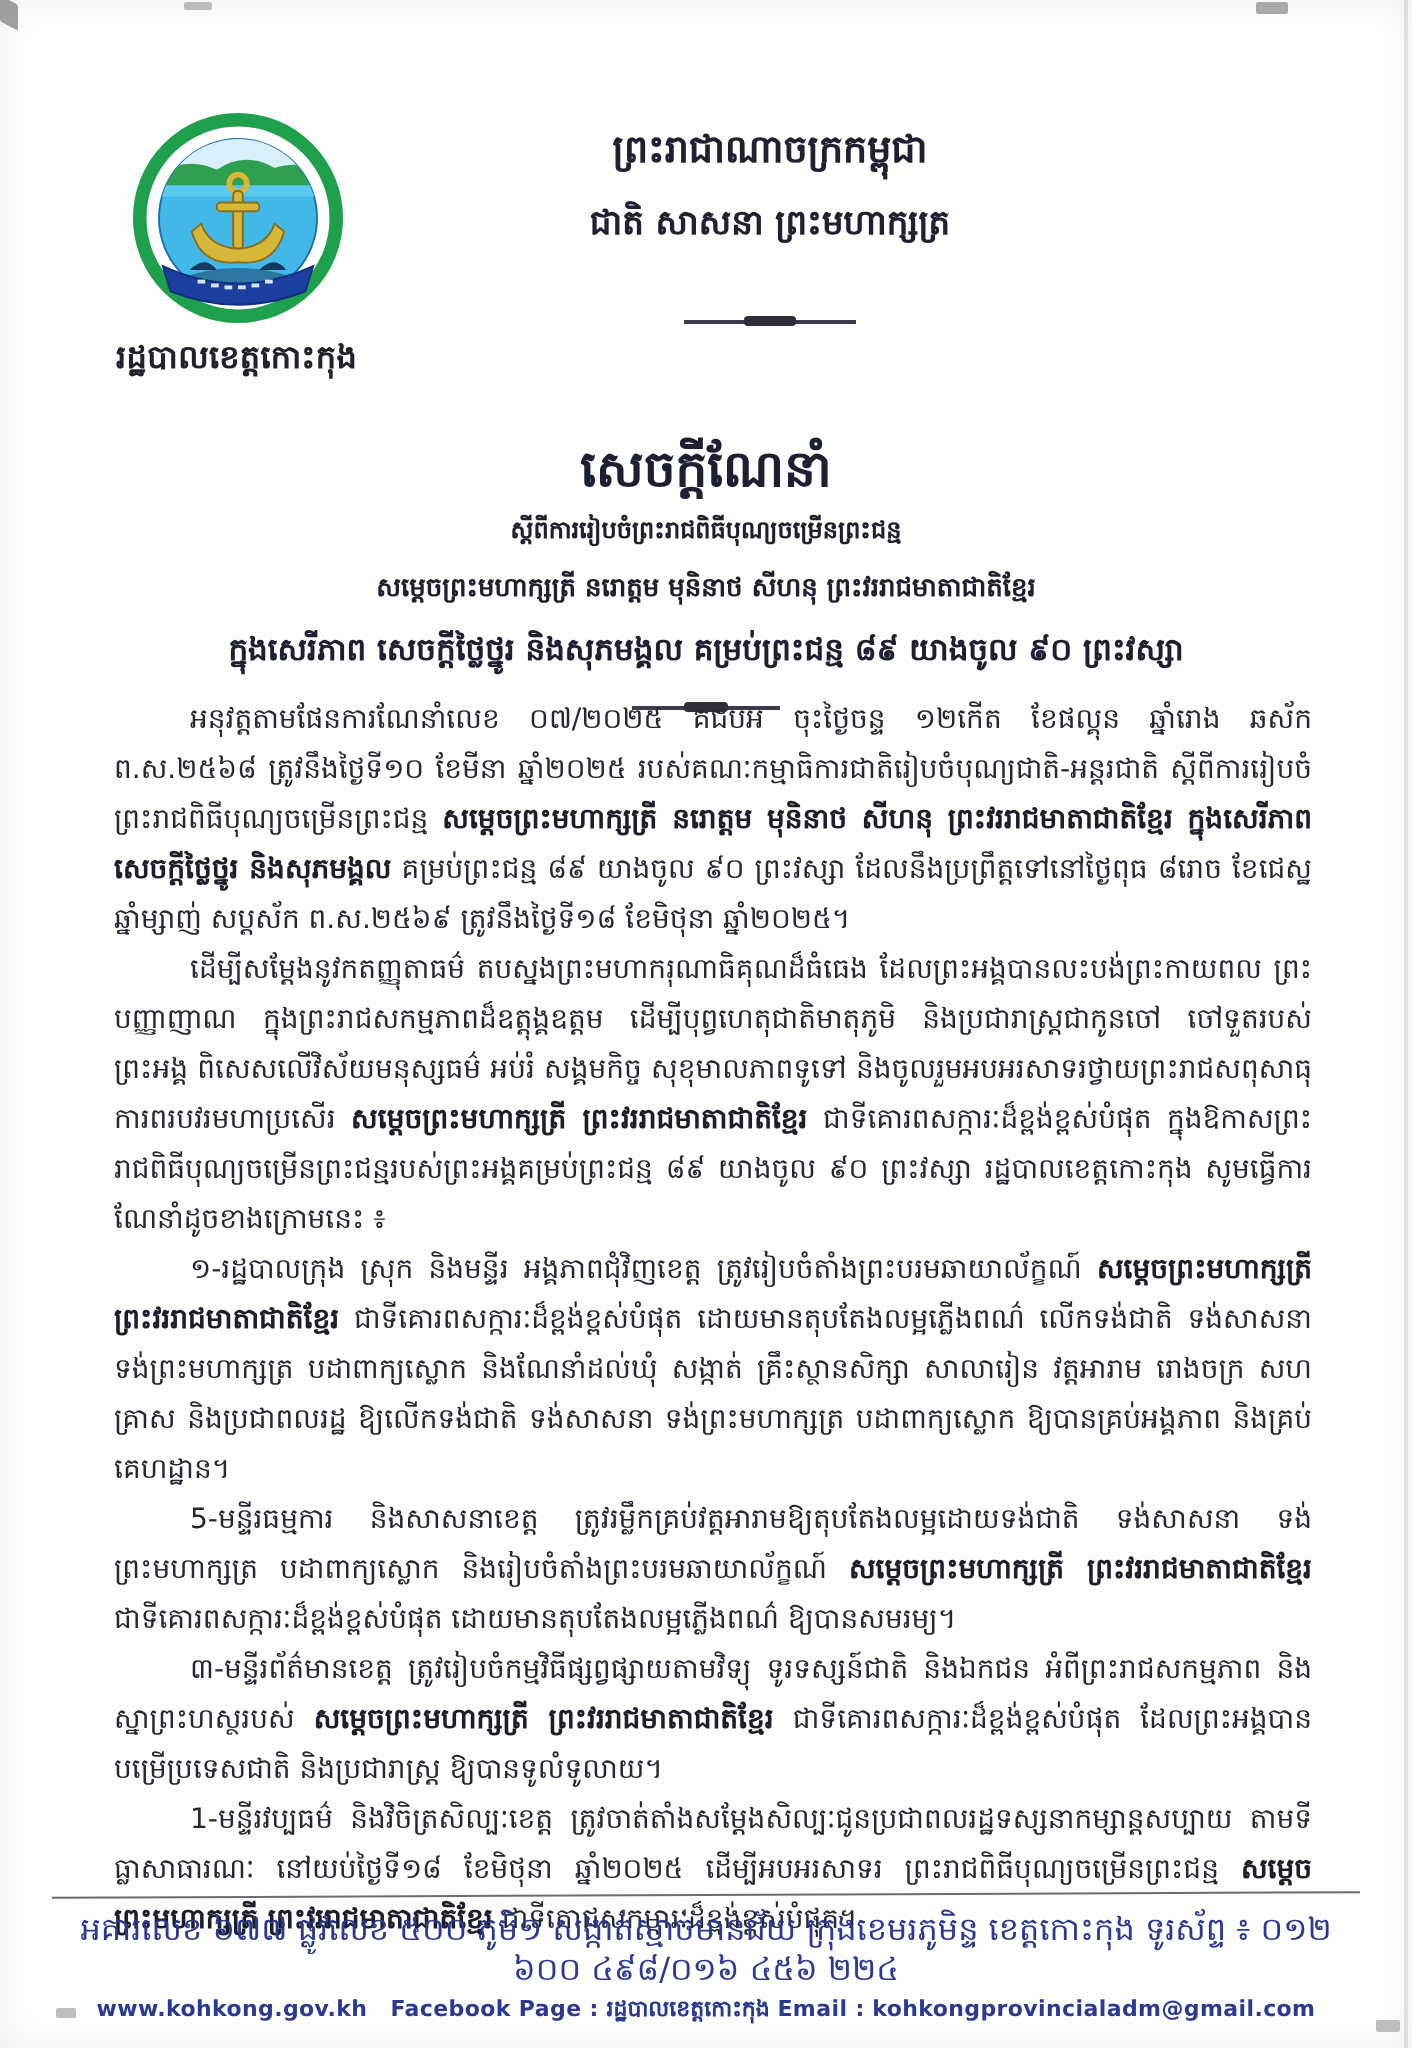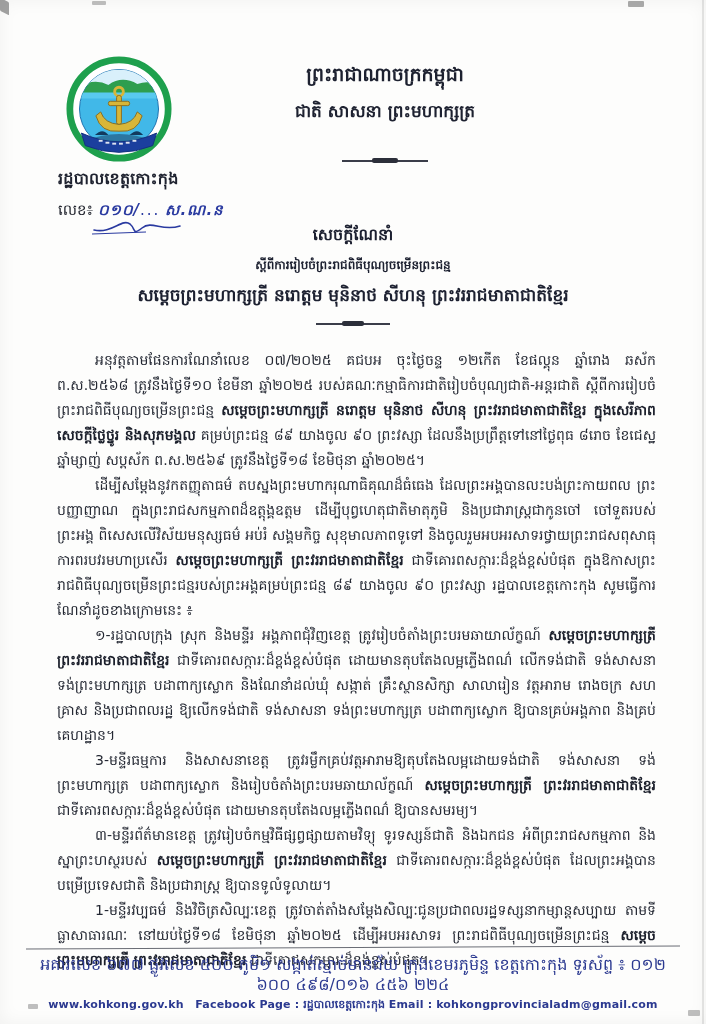--- a/index.html
+++ b/index.html
@@ -32,23 +32,23 @@
   .ref-flourish{position:absolute;left:34px;top:16px;}
 
   .center-block{position:absolute;top:62px;left:0;right:0;text-align:center;transform:translateX(32px);}
   .motto1{font-weight:700;font-size:19px;color:#1d2130;}
   .motto2{font-weight:700;font-size:17px;color:#1d2130;margin-top:10px;}
   .divider{display:inline-block;margin-top:16px;width:86px;height:2px;background:#3a3d49;position:relative;}
   .divider::after{content:"";position:absolute;left:50%;top:-2px;transform:translateX(-50%);width:26px;height:5px;background:#2c2f3a;border-radius:2px;}
 
   
   .title-block{position:absolute;top:220px;left:0;right:0;text-align:center;color:#1c2030;}
-  .t1{font-weight:700;font-size:16px;line-height:30px;}
+  .t1{font-weight:700;font-size:25px;line-height:30px;}
   .t2{font-weight:700;font-size:12px;line-height:30px;}
-  .t3{font-weight:700;font-size:17px;line-height:30px;}
+  .t3{font-weight:700;font-size:13px;line-height:30px;}
   .t4{font-weight:700;font-size:15.5px;line-height:30px;}
   .title-divider{display:inline-block;margin-top:6px;width:74px;height:2px;background:#3a3d49;position:relative;}
   .title-divider::after{content:"";position:absolute;left:50%;top:-2px;transform:translateX(-50%);width:22px;height:5px;background:#2c2f3a;border-radius:2px;}
 
   
   .body-text{position:absolute;top:348px;left:57px;right:50px;font-size:14px;line-height:25px;text-align:justify;color:#242833;}
   .body-text p{margin:0;text-indent:38px;}
   .body-text b{font-weight:700;color:#1b1f2b;}
 
   
@@ -100,50 +100,42 @@
       <g fill="#ffffff" opacity="0.85">
         <rect x="34" y="87" width="4" height="2"></rect>
           <rect x="41" y="89" width="4" height="2"></rect>
         <rect x="48" y="90" width="4" height="2"></rect>
           <rect x="55" y="90" width="4" height="2"></rect>
         <rect x="62" y="89" width="4" height="2"></rect>
           <rect x="69" y="87" width="4" height="2"></rect>
       </g>
     </svg>
     <div class="issuer">រដ្ឋបាលខេត្តកោះកុង</div>
-    <div class="ref-line">
-      <span class="ref-label">លេខ៖</span>
-      <span class="ref-hand">០១០/</span><span class="ref-dots">...</span>
-      <span class="ref-hand">ស.ណ.ន</span>
-      <svg class="ref-flourish" width="90" height="22" viewBox="0 0 90 22">
-        <path d="M2,14 C20,18 30,2 38,8 C44,13 40,20 50,12 C60,4 70,16 88,10" fill="none" stroke="#2a3aa0" stroke-width="1.6" stroke-linecap="round"></path>
-        <path d="M0,18 L54,16" fill="none" stroke="#2a3aa0" stroke-width="1.2"></path>
-      </svg>
-    </div>
   </div>
 
   <div class="center-block">
     <div class="motto1">ព្រះរាជាណាចក្រកម្ពុជា</div>
     <div class="motto2">ជាតិ សាសនា ព្រះមហាក្សត្រ</div>
     <br>
     <span class="divider"></span>
   </div>
 
   <div class="title-block">
     <div class="t1">សេចក្តីណែនាំ</div>
     <div class="t2">ស្តីពីការរៀបចំព្រះរាជពិធីបុណ្យចម្រើនព្រះជន្ម</div>
     <div class="t3">សម្តេចព្រះមហាក្សត្រី នរោត្តម មុនិនាថ សីហនុ ព្រះវររាជមាតាជាតិខ្មែរ</div>
+    <div class="t4">ក្នុងសេរីភាព សេចក្តីថ្លៃថ្នូរ និងសុភមង្គល គម្រប់ព្រះជន្ម ៨៩ យាងចូល ៩០ ព្រះវស្សា</div>
     <span class="title-divider"></span>
   </div>
 
   <main class="body-text">
     <p><span>អនុវត្តតាមផែនការណែនាំលេខ ០៧/២០២៥ គជបអ ចុះថ្ងៃចន្ទ ១២កើត ខែផល្គុន ឆ្នាំរោង ឆស័ក ព.ស.២៥៦៨ ត្រូវនឹងថ្ងៃទី១០ ខែមីនា ឆ្នាំ២០២៥ របស់គណៈកម្មាធិការជាតិរៀបចំបុណ្យជាតិ-អន្តរជាតិ ស្តីពីការរៀបចំព្រះរាជពិធីបុណ្យចម្រើនព្រះជន្ម </span><b>សម្តេចព្រះមហាក្សត្រី នរោត្តម មុនិនាថ សីហនុ ព្រះវររាជមាតាជាតិខ្មែរ ក្នុងសេរីភាព សេចក្តីថ្លៃថ្នូរ និងសុភមង្គល</b><span> គម្រប់ព្រះជន្ម ៨៩ យាងចូល ៩០ ព្រះវស្សា ដែលនឹងប្រព្រឹត្តទៅនៅថ្ងៃពុធ ៨រោច ខែជេស្ឋ ឆ្នាំម្សាញ់ សប្តស័ក ព.ស.២៥៦៩ ត្រូវនឹងថ្ងៃទី១៨ ខែមិថុនា ឆ្នាំ២០២៥។</span></p>
     <p><span>ដើម្បីសម្តែងនូវកតញ្ញុតាធម៌ តបស្នងព្រះមហាករុណាធិគុណដ៏ធំធេង ដែលព្រះអង្គបានលះបង់ព្រះកាយពល ព្រះបញ្ញាញាណ ក្នុងព្រះរាជសកម្មភាពដ៏ឧត្តុង្គឧត្តម ដើម្បីបុព្វហេតុជាតិមាតុភូមិ និងប្រជារាស្ត្រជាកូនចៅ ចៅទួតរបស់ព្រះអង្គ ពិសេសលើវិស័យមនុស្សធម៌ អប់រំ សង្គមកិច្ច សុខុមាលភាពទូទៅ និងចូលរួមអបអរសាទរថ្វាយព្រះរាជសពុសាធុការពរបវរមហាប្រសើរ </span><b>សម្តេចព្រះមហាក្សត្រី ព្រះវររាជមាតាជាតិខ្មែរ</b><span> ជាទីគោរពសក្ការៈដ៏ខ្ពង់ខ្ពស់បំផុត ក្នុងឱកាសព្រះរាជពិធីបុណ្យចម្រើនព្រះជន្មរបស់ព្រះអង្គគម្រប់ព្រះជន្ម ៨៩ យាងចូល ៩០ ព្រះវស្សា រដ្ឋបាលខេត្តកោះកុង សូមធ្វើការណែនាំដូចខាងក្រោមនេះ ៖</span></p>
     <p><span>១-រដ្ឋបាលក្រុង ស្រុក និងមន្ទីរ អង្គភាពជុំវិញខេត្ត ត្រូវរៀបចំតាំងព្រះបរមឆាយាល័ក្ខណ៍ </span><b>សម្តេចព្រះមហាក្សត្រី ព្រះវររាជមាតាជាតិខ្មែរ</b><span> ជាទីគោរពសក្ការៈដ៏ខ្ពង់ខ្ពស់បំផុត ដោយមានតុបតែងលម្អភ្លើងពណ៌ លើកទង់ជាតិ ទង់សាសនា ទង់ព្រះមហាក្សត្រ បដាពាក្យស្លោក និងណែនាំដល់ឃុំ សង្កាត់ គ្រឹះស្ថានសិក្សា សាលារៀន វត្តអារាម រោងចក្រ សហគ្រាស និងប្រជាពលរដ្ឋ ឱ្យលើកទង់ជាតិ ទង់សាសនា ទង់ព្រះមហាក្សត្រ បដាពាក្យស្លោក ឱ្យបានគ្រប់អង្គភាព និងគ្រប់គេហដ្ឋាន។</span></p>
-    <p><span>3-មន្ទីរធម្មការ និងសាសនាខេត្ត ត្រូវរម្លឹកគ្រប់វត្តអារាមឱ្យតុបតែងលម្អដោយទង់ជាតិ ទង់សាសនា ទង់ព្រះមហាក្សត្រ បដាពាក្យស្លោក និងរៀបចំតាំងព្រះបរមឆាយាល័ក្ខណ៍ </span><b>សម្តេចព្រះមហាក្សត្រី ព្រះវររាជមាតាជាតិខ្មែរ</b><span> ជាទីគោរពសក្ការៈដ៏ខ្ពង់ខ្ពស់បំផុត ដោយមានតុបតែងលម្អភ្លើងពណ៌ ឱ្យបានសមរម្យ។</span></p>
+    <p><span>5-មន្ទីរធម្មការ និងសាសនាខេត្ត ត្រូវរម្លឹកគ្រប់វត្តអារាមឱ្យតុបតែងលម្អដោយទង់ជាតិ ទង់សាសនា ទង់ព្រះមហាក្សត្រ បដាពាក្យស្លោក និងរៀបចំតាំងព្រះបរមឆាយាល័ក្ខណ៍ </span><b>សម្តេចព្រះមហាក្សត្រី ព្រះវររាជមាតាជាតិខ្មែរ</b><span> ជាទីគោរពសក្ការៈដ៏ខ្ពង់ខ្ពស់បំផុត ដោយមានតុបតែងលម្អភ្លើងពណ៌ ឱ្យបានសមរម្យ។</span></p>
     <p><span>៣-មន្ទីរព័ត៌មានខេត្ត ត្រូវរៀបចំកម្មវិធីផ្សព្វផ្សាយតាមវិទ្យុ ទូរទស្សន៍ជាតិ និងឯកជន អំពីព្រះរាជសកម្មភាព និងស្នាព្រះហស្ថរបស់ </span><b>សម្តេចព្រះមហាក្សត្រី ព្រះវររាជមាតាជាតិខ្មែរ</b><span> ជាទីគោរពសក្ការៈដ៏ខ្ពង់ខ្ពស់បំផុត ដែលព្រះអង្គបានបម្រើប្រទេសជាតិ និងប្រជារាស្ត្រ ឱ្យបានទូលំទូលាយ។</span></p>
     <p><span>1-មន្ទីរវប្បធម៌ និងវិចិត្រសិល្បៈខេត្ត ត្រូវចាត់តាំងសម្តែងសិល្បៈជូនប្រជាពលរដ្ឋទស្សនាកម្សាន្តសប្បាយ តាមទីធ្លាសាធារណៈ នៅយប់ថ្ងៃទី១៨ ខែមិថុនា ឆ្នាំ២០២៥ ដើម្បីអបអរសាទរ ព្រះរាជពិធីបុណ្យចម្រើនព្រះជន្ម </span><b>សម្តេចព្រះមហាក្សត្រី ព្រះវររាជមាតាជាតិខ្មែរ</b><span> ជាទីគោជសកម្ការៈដ៏ខ្ពង់ខ្ពស់បំផុត។</span></p>
   </main>
 
   <footer class="doc-footer">
     <hr class="footer-rule">
     <div class="f1">អគារលេខ ៦៧៧ ផ្លូវលេខ ៥០០ ភូមិ១ សង្កាត់ស្មាច់មានជ័យ ក្រុងខេមរភូមិន្ទ ខេត្តកោះកុង ទូរស័ព្ទ ៖ ០១២ ៦០០ ៤៩៨/០១៦ ៤៥៦ ២២៤</div>
     <div class="f2">
       <span class="lat">www.kohkong.gov.kh</span>&nbsp;&nbsp;
       <span class="lat">Facebook Page :</span>

